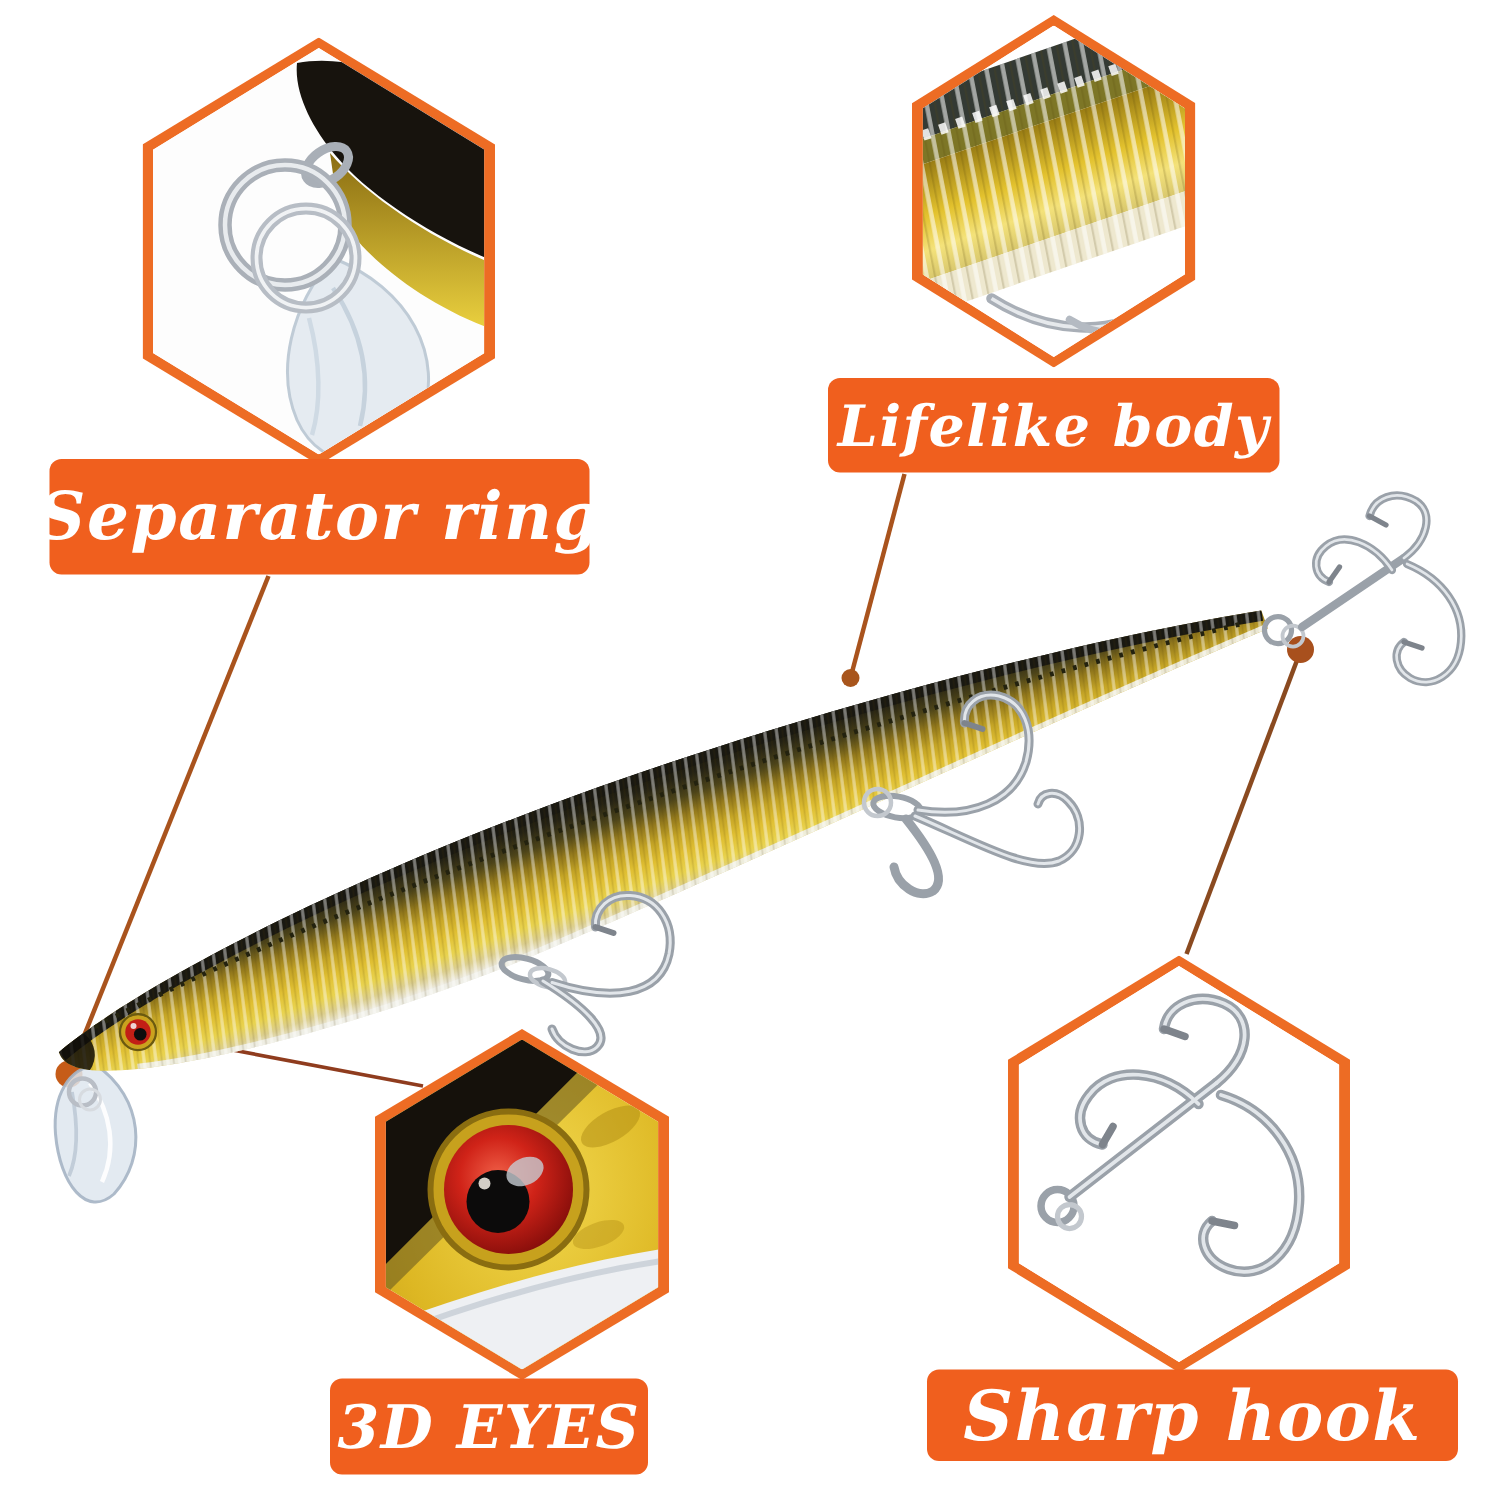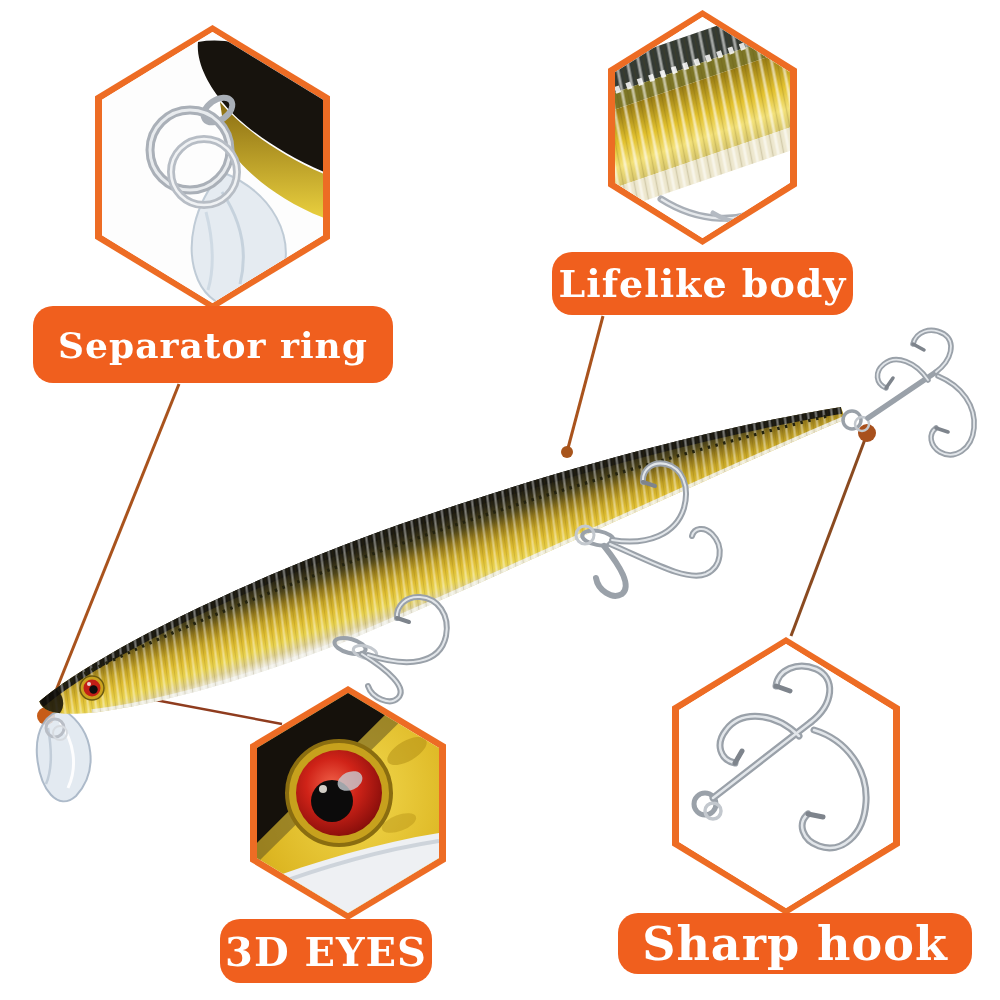--- a/index.html
+++ b/index.html
@@ -10,23 +10,23 @@
        background:var(--hex-border-orange,#ed6c24);}
   .hex-inner{position:absolute;inset:7px;clip-path:polygon(50% 0,100% 25%,100% 75%,50% 100%,0 75%,0 25%);
        background:#fff;overflow:hidden;}
   .hex-inner svg{display:block;width:100%;height:100%;}
   #hex1{left:95px;top:25px;width:235px;height:285px;}
   #hex2{left:608px;top:10px;width:189px;height:235px;}
   #hex3{left:250px;top:686px;width:196px;height:234px;}
   #hex4{left:672px;top:637px;width:228px;height:278px;}
   .plate{position:absolute;display:flex;align-items:center;justify-content:center;
          background:var(--accent-orange,#f05f1e);color:var(--label-text,#fff);
-         border-radius:20px;font-weight:bold;white-space:nowrap;
+         border-radius:8px;font-weight:bold;font-style:italic;white-space:nowrap;
          letter-spacing:1px;}
-  #label1{left:33px;top:306px;width:360px;height:77px;font-size:36px;}
+  #label1{left:33px;top:306px;width:360px;height:77px;font-size:44px;}
   #label2{left:552px;top:252px;width:301px;height:63px;font-size:38px;}
   #label3{left:220px;top:919px;width:212px;height:64px;font-size:40px;}
   #label4{left:618px;top:913px;width:354px;height:61px;font-size:46px;}
 </style>
 </head>
 <body>
 
 <div id="stage">
 
   <svg id="scene" viewBox="0 0 1000 1000">

